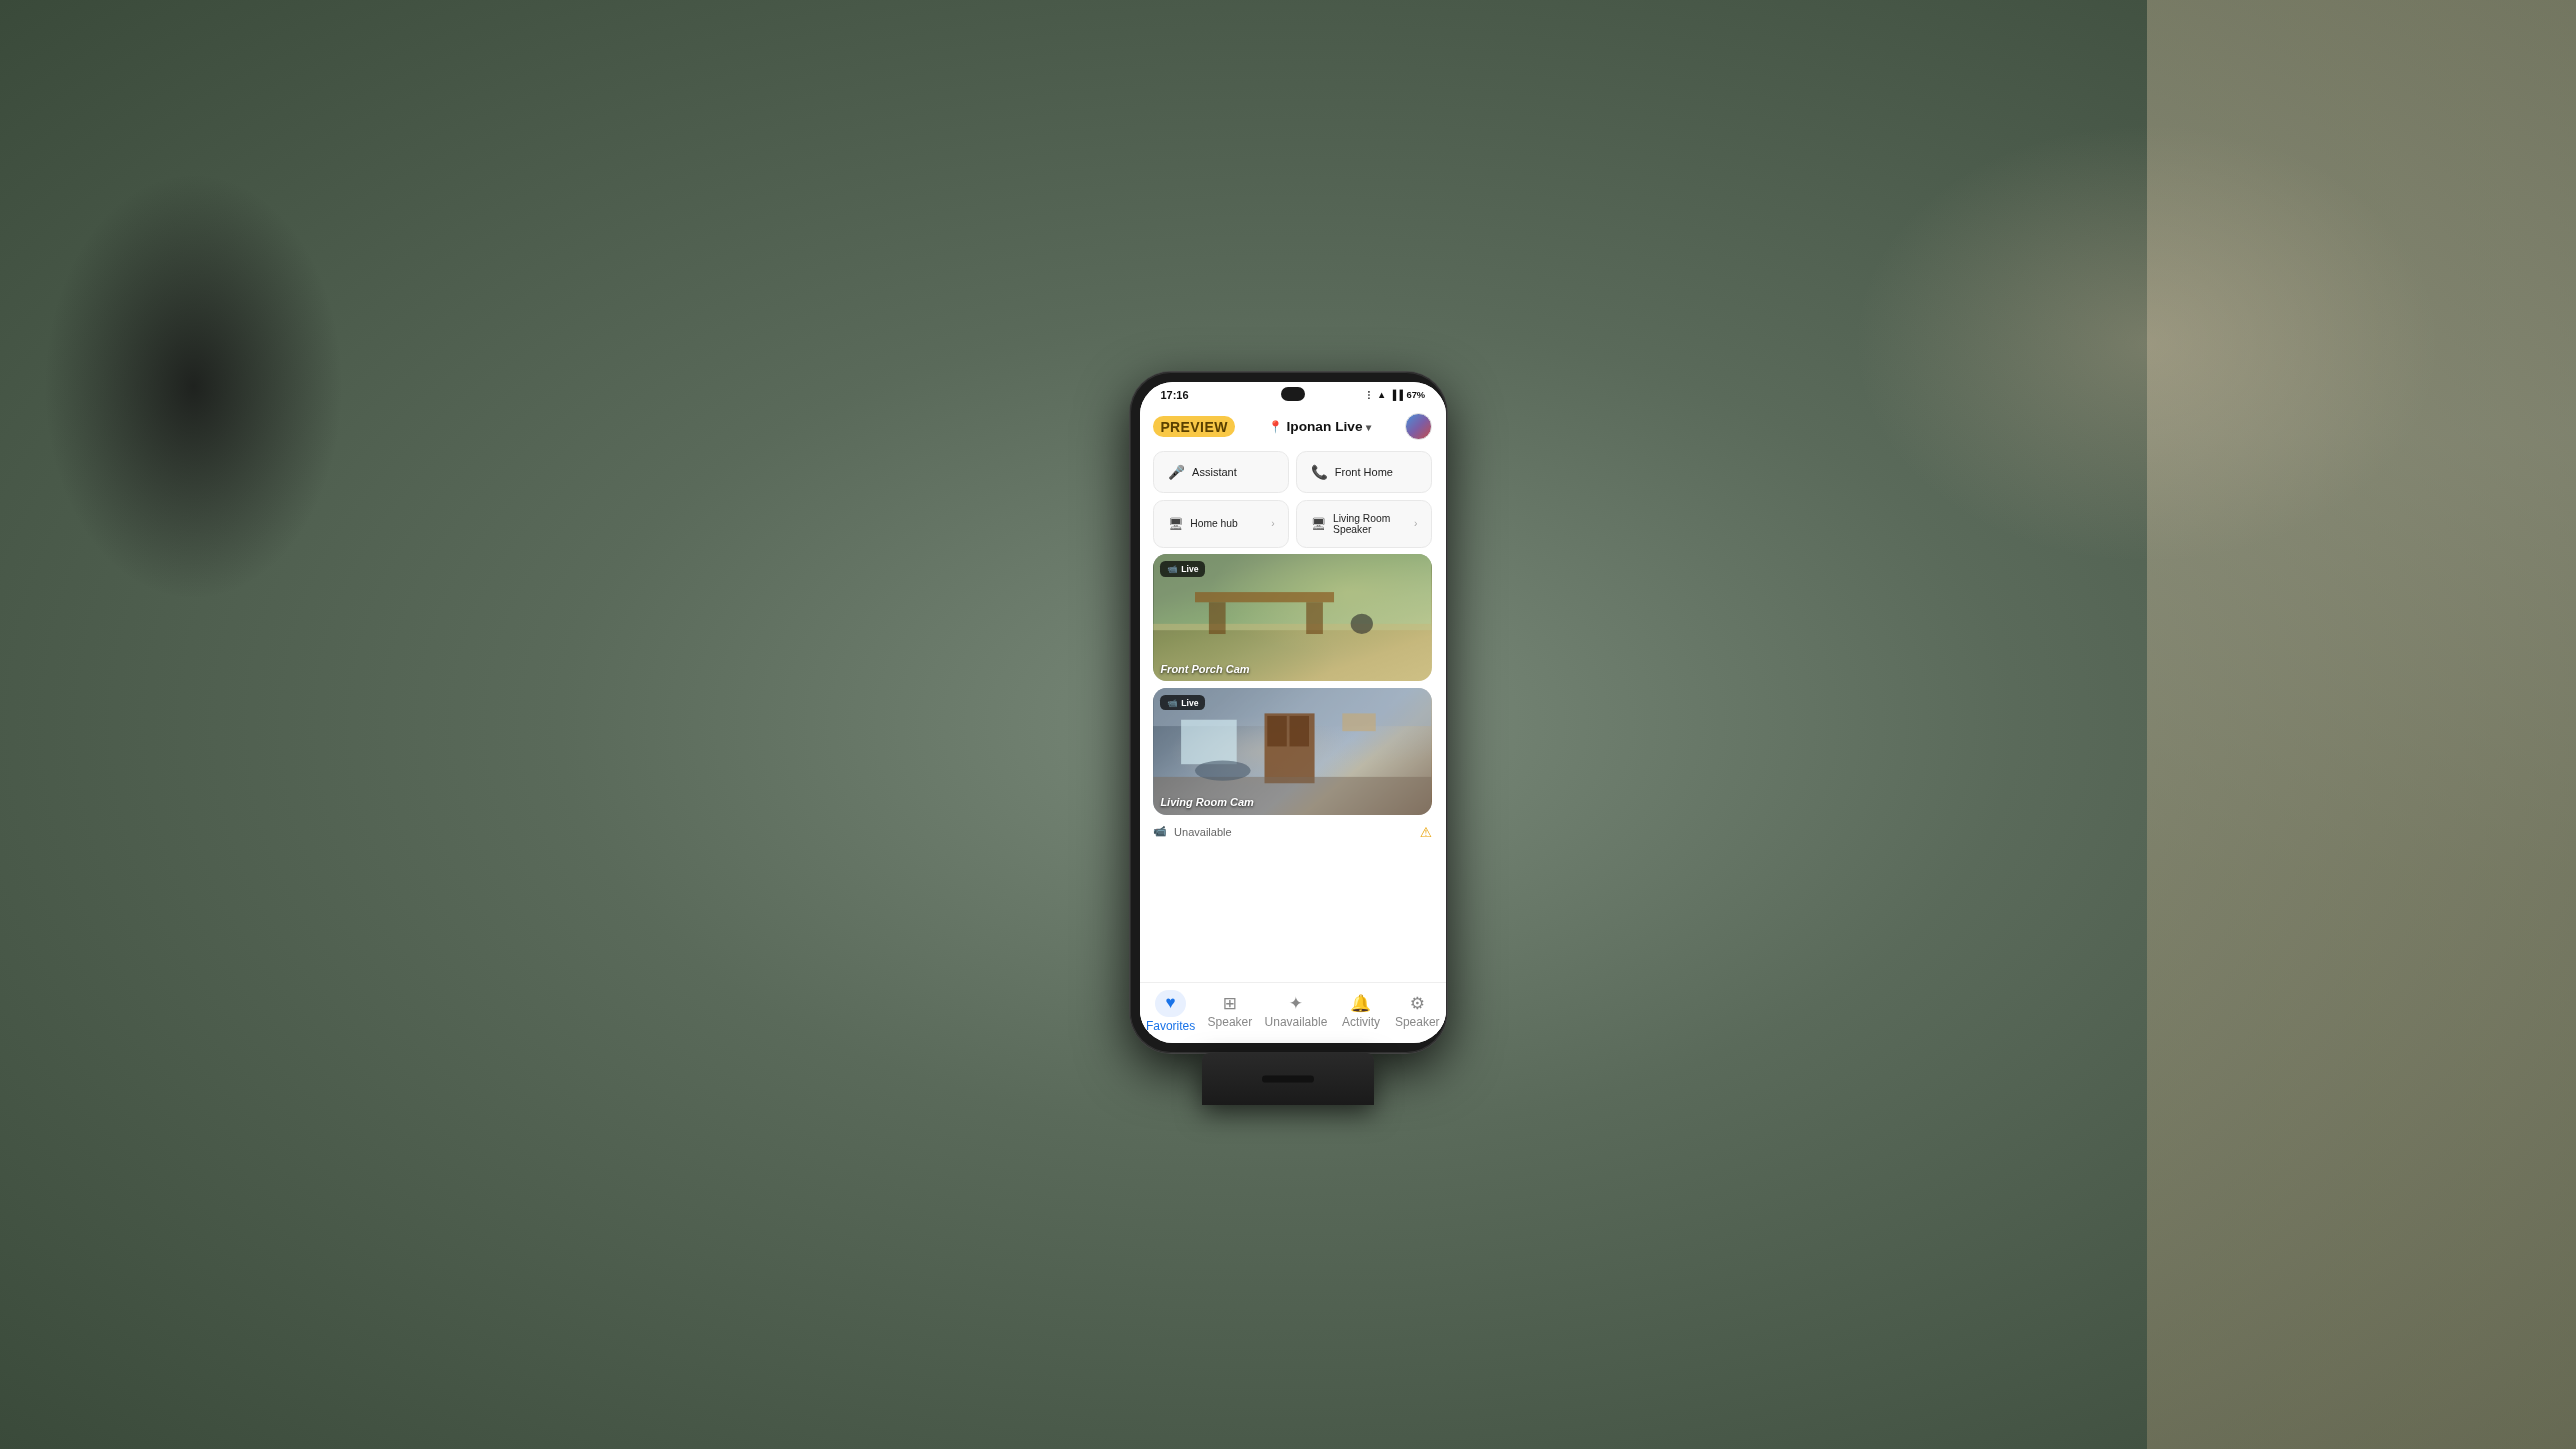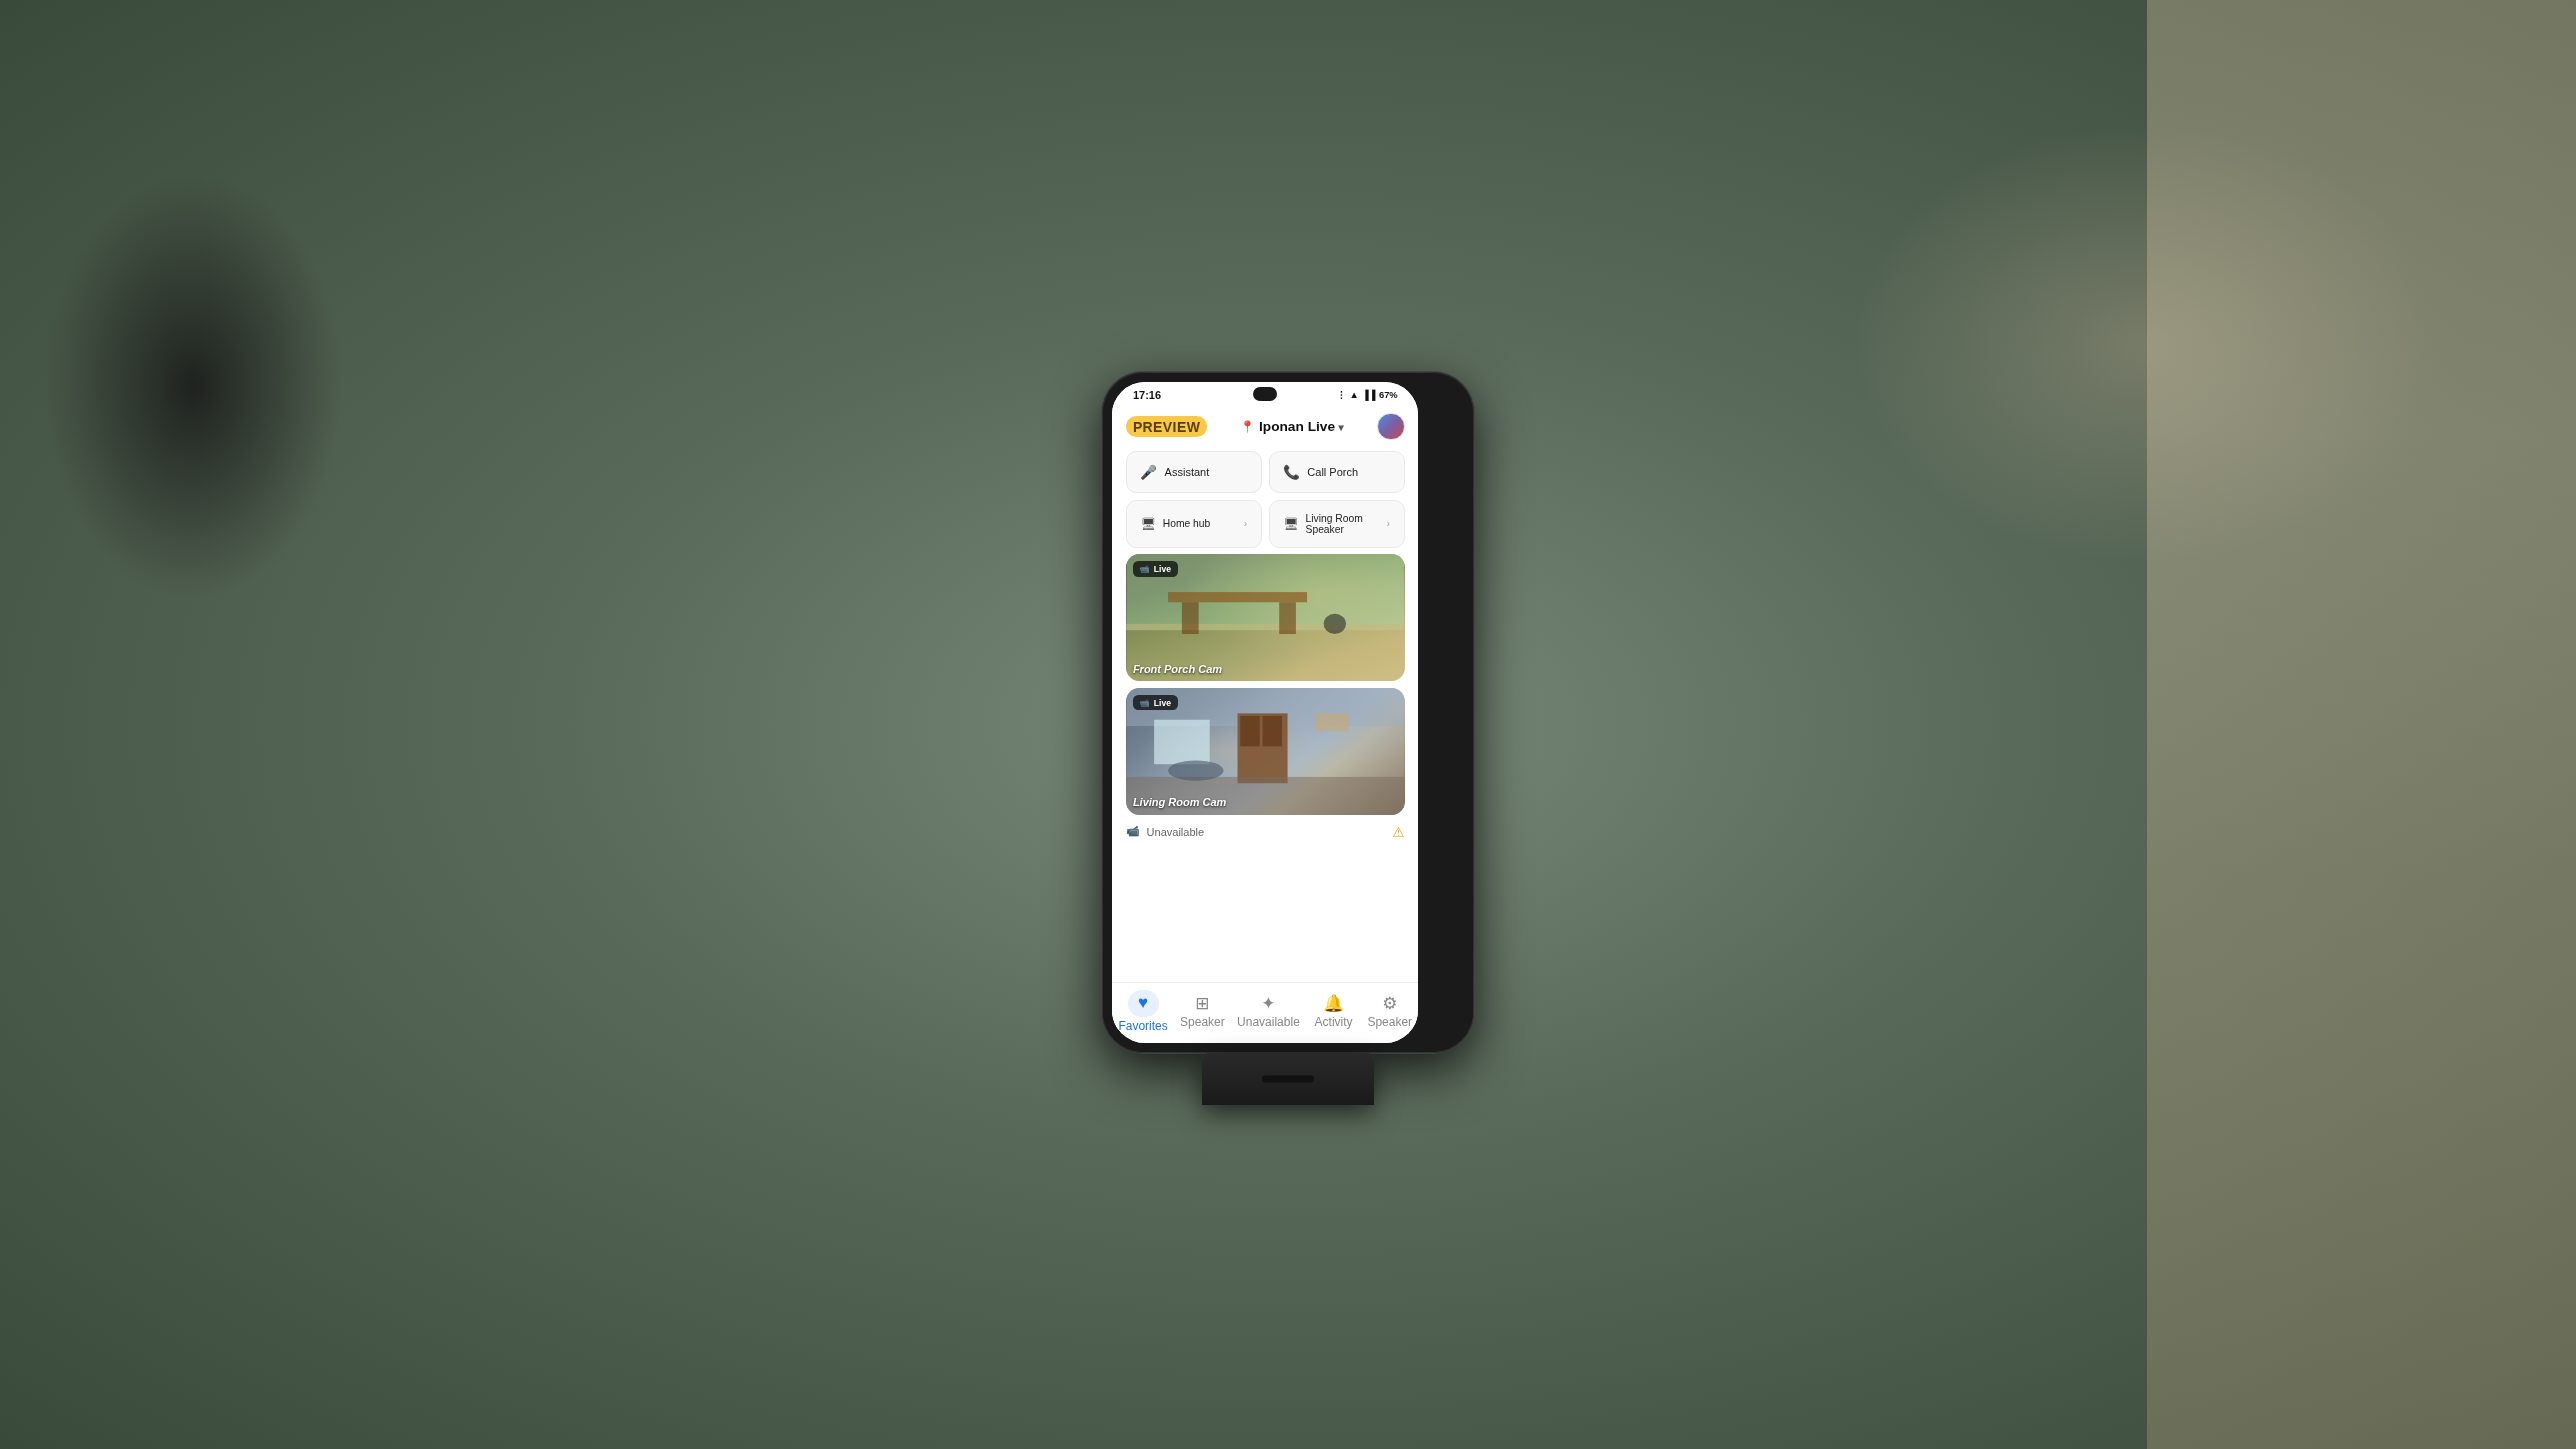--- a/index.html
+++ b/index.html
@@ -26,21 +26,21 @@
     .phone-dock {
       position: relative;
       z-index: 10;
       display: flex;
       flex-direction: column;
       align-items: center;
     }
 
     
     .phone-frame {
-      width: 372px;
+      width: 317px;
       background: #1a1a1a;
       border-radius: 41px;
       padding: 10.3px;
       box-shadow: 
         0 0 0 0.9px #444,
         0 17px 52px rgba(0,0,0,0.8),
         inset 0 0 0 0.9px #333;
       position: relative;
       margin-top: 28px;
     }
@@ -394,21 +394,21 @@
           <div class="avatar"></div>
         </div>
 
         <div class="quick-actions">
           <div class="action-btn">
             <span class="action-icon">🎤</span>
             <span>Assistant</span>
           </div>
           <div class="action-btn">
             <span class="action-icon">📞</span>
-            <span>Call Porch</span>
+            <span>Front Home</span>
           </div>
         </div>
 
         <div class="device-list">
           <div class="device-btn">
             <div class="device-info">
               <span class="device-icon">🖥</span>
               <span>Home hub</span>
             </div>
             <span class="chevron-right">›</span>

